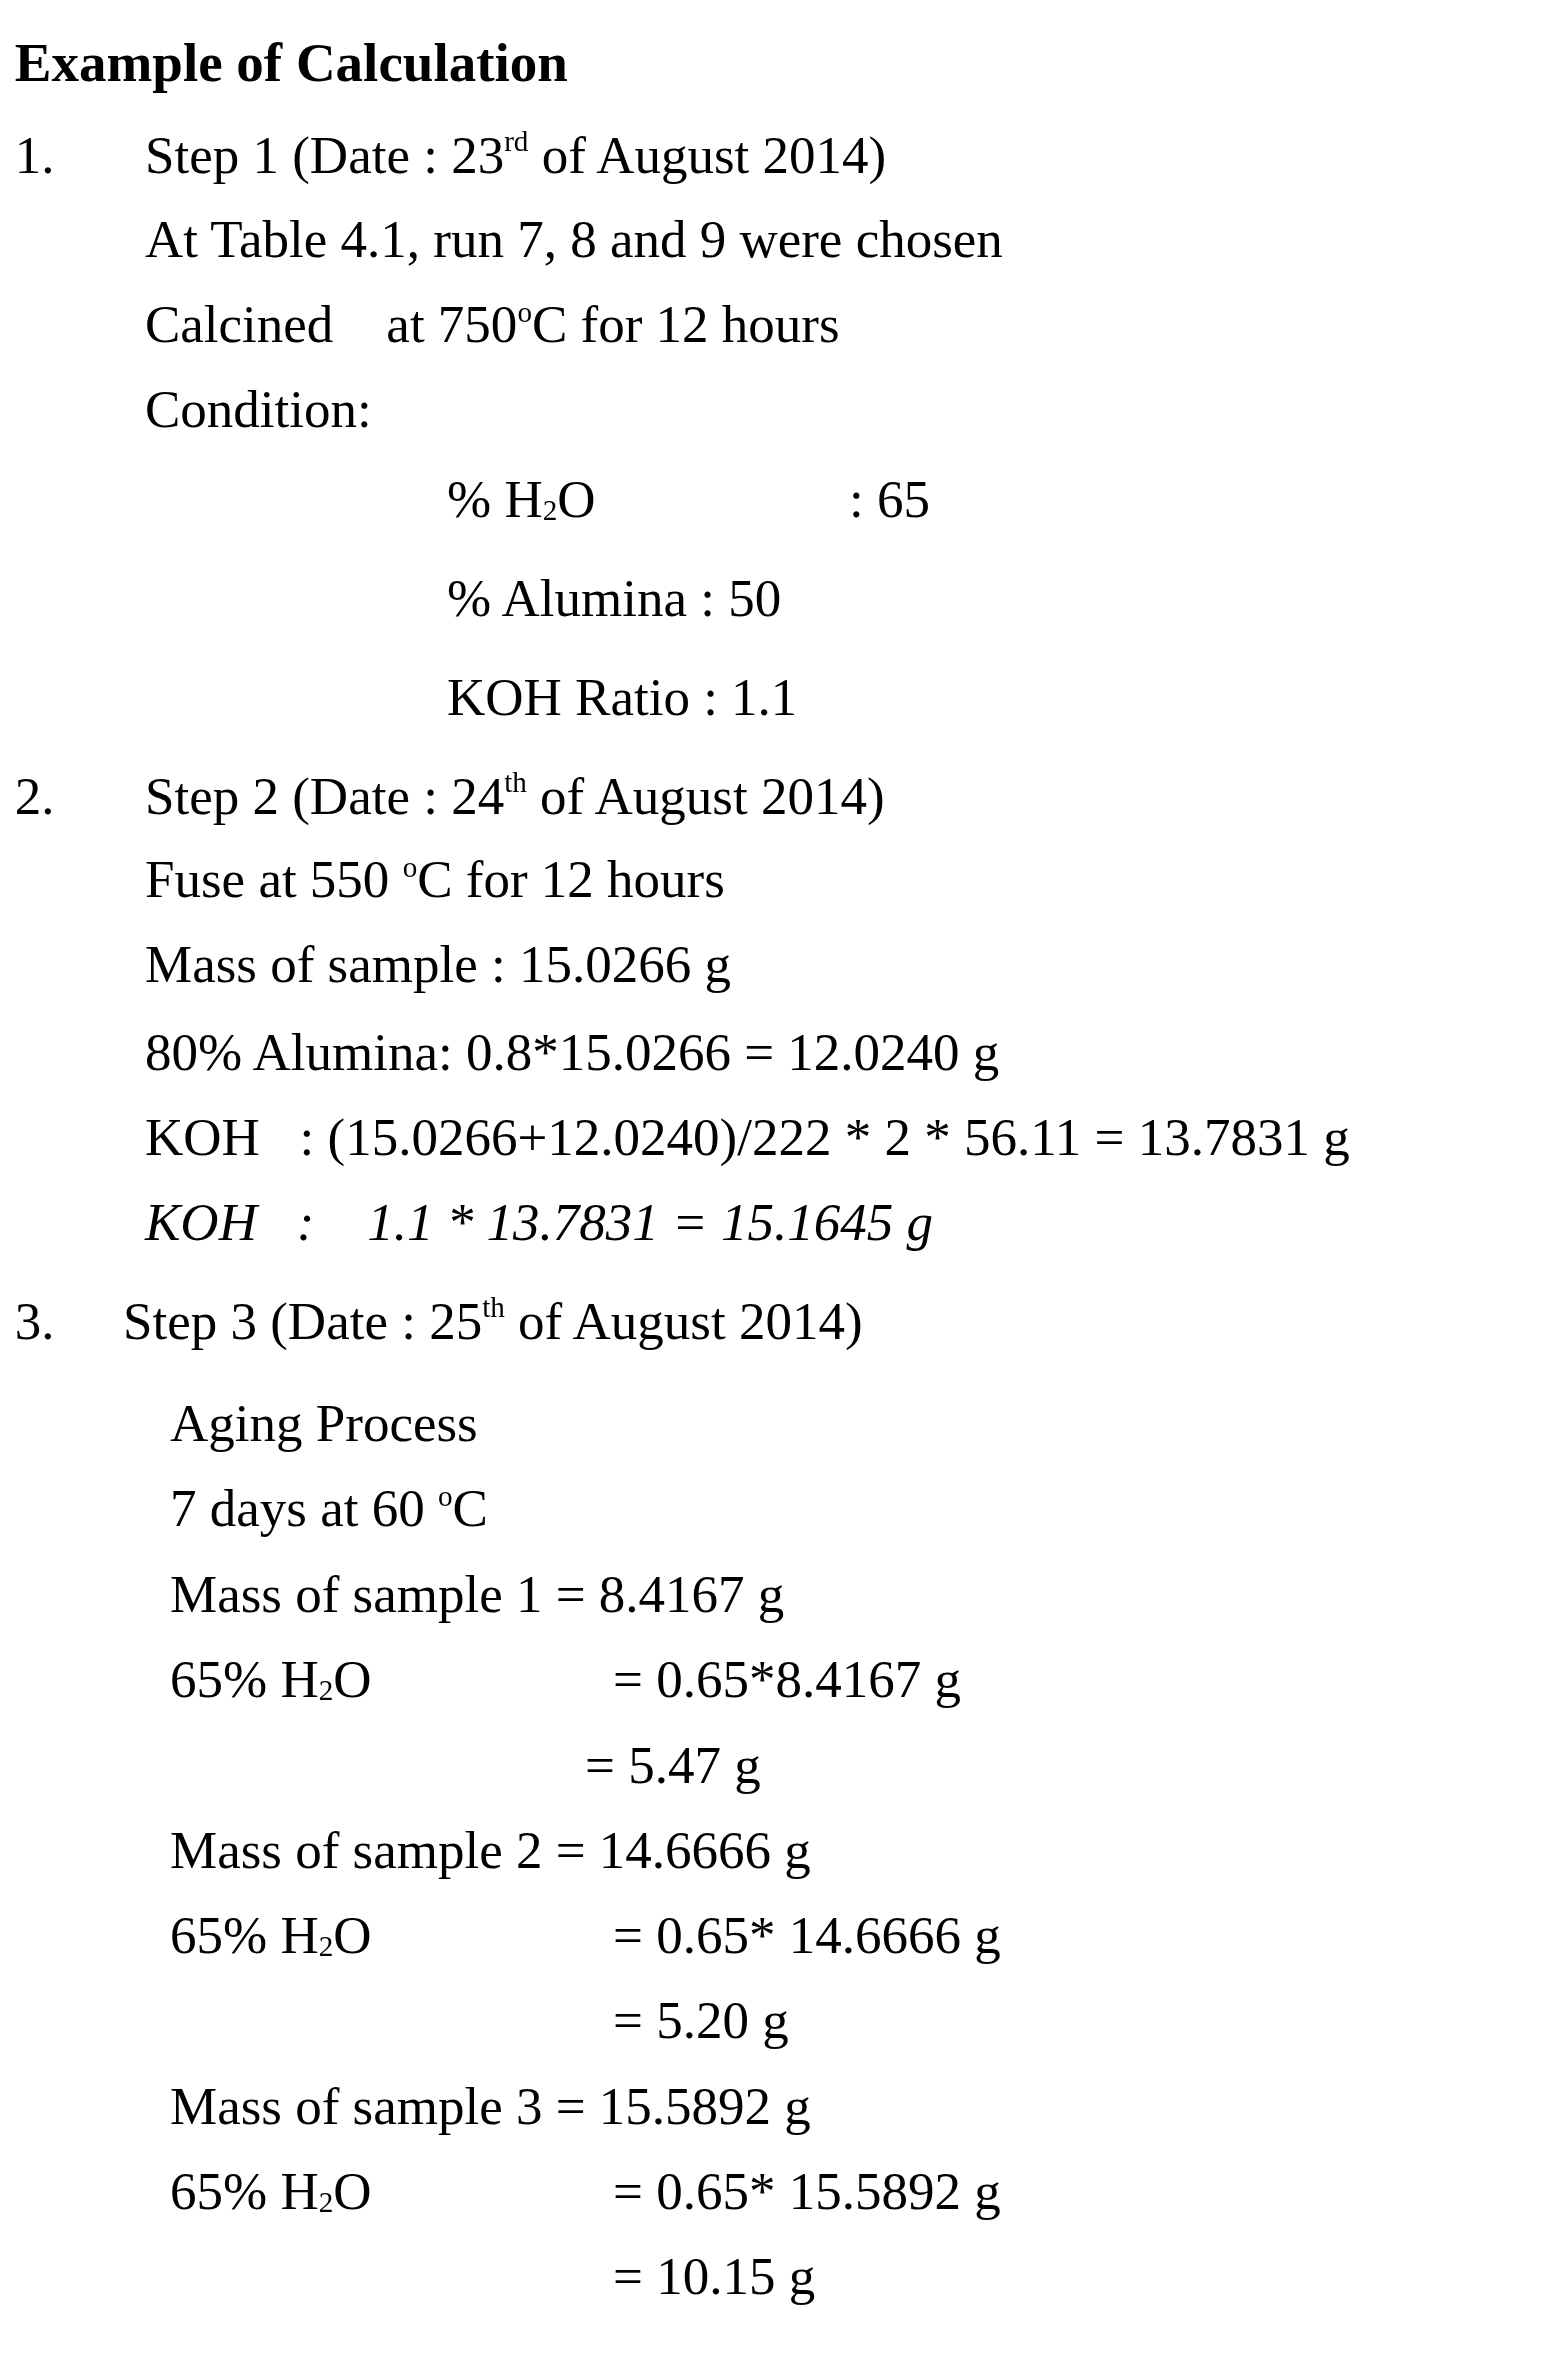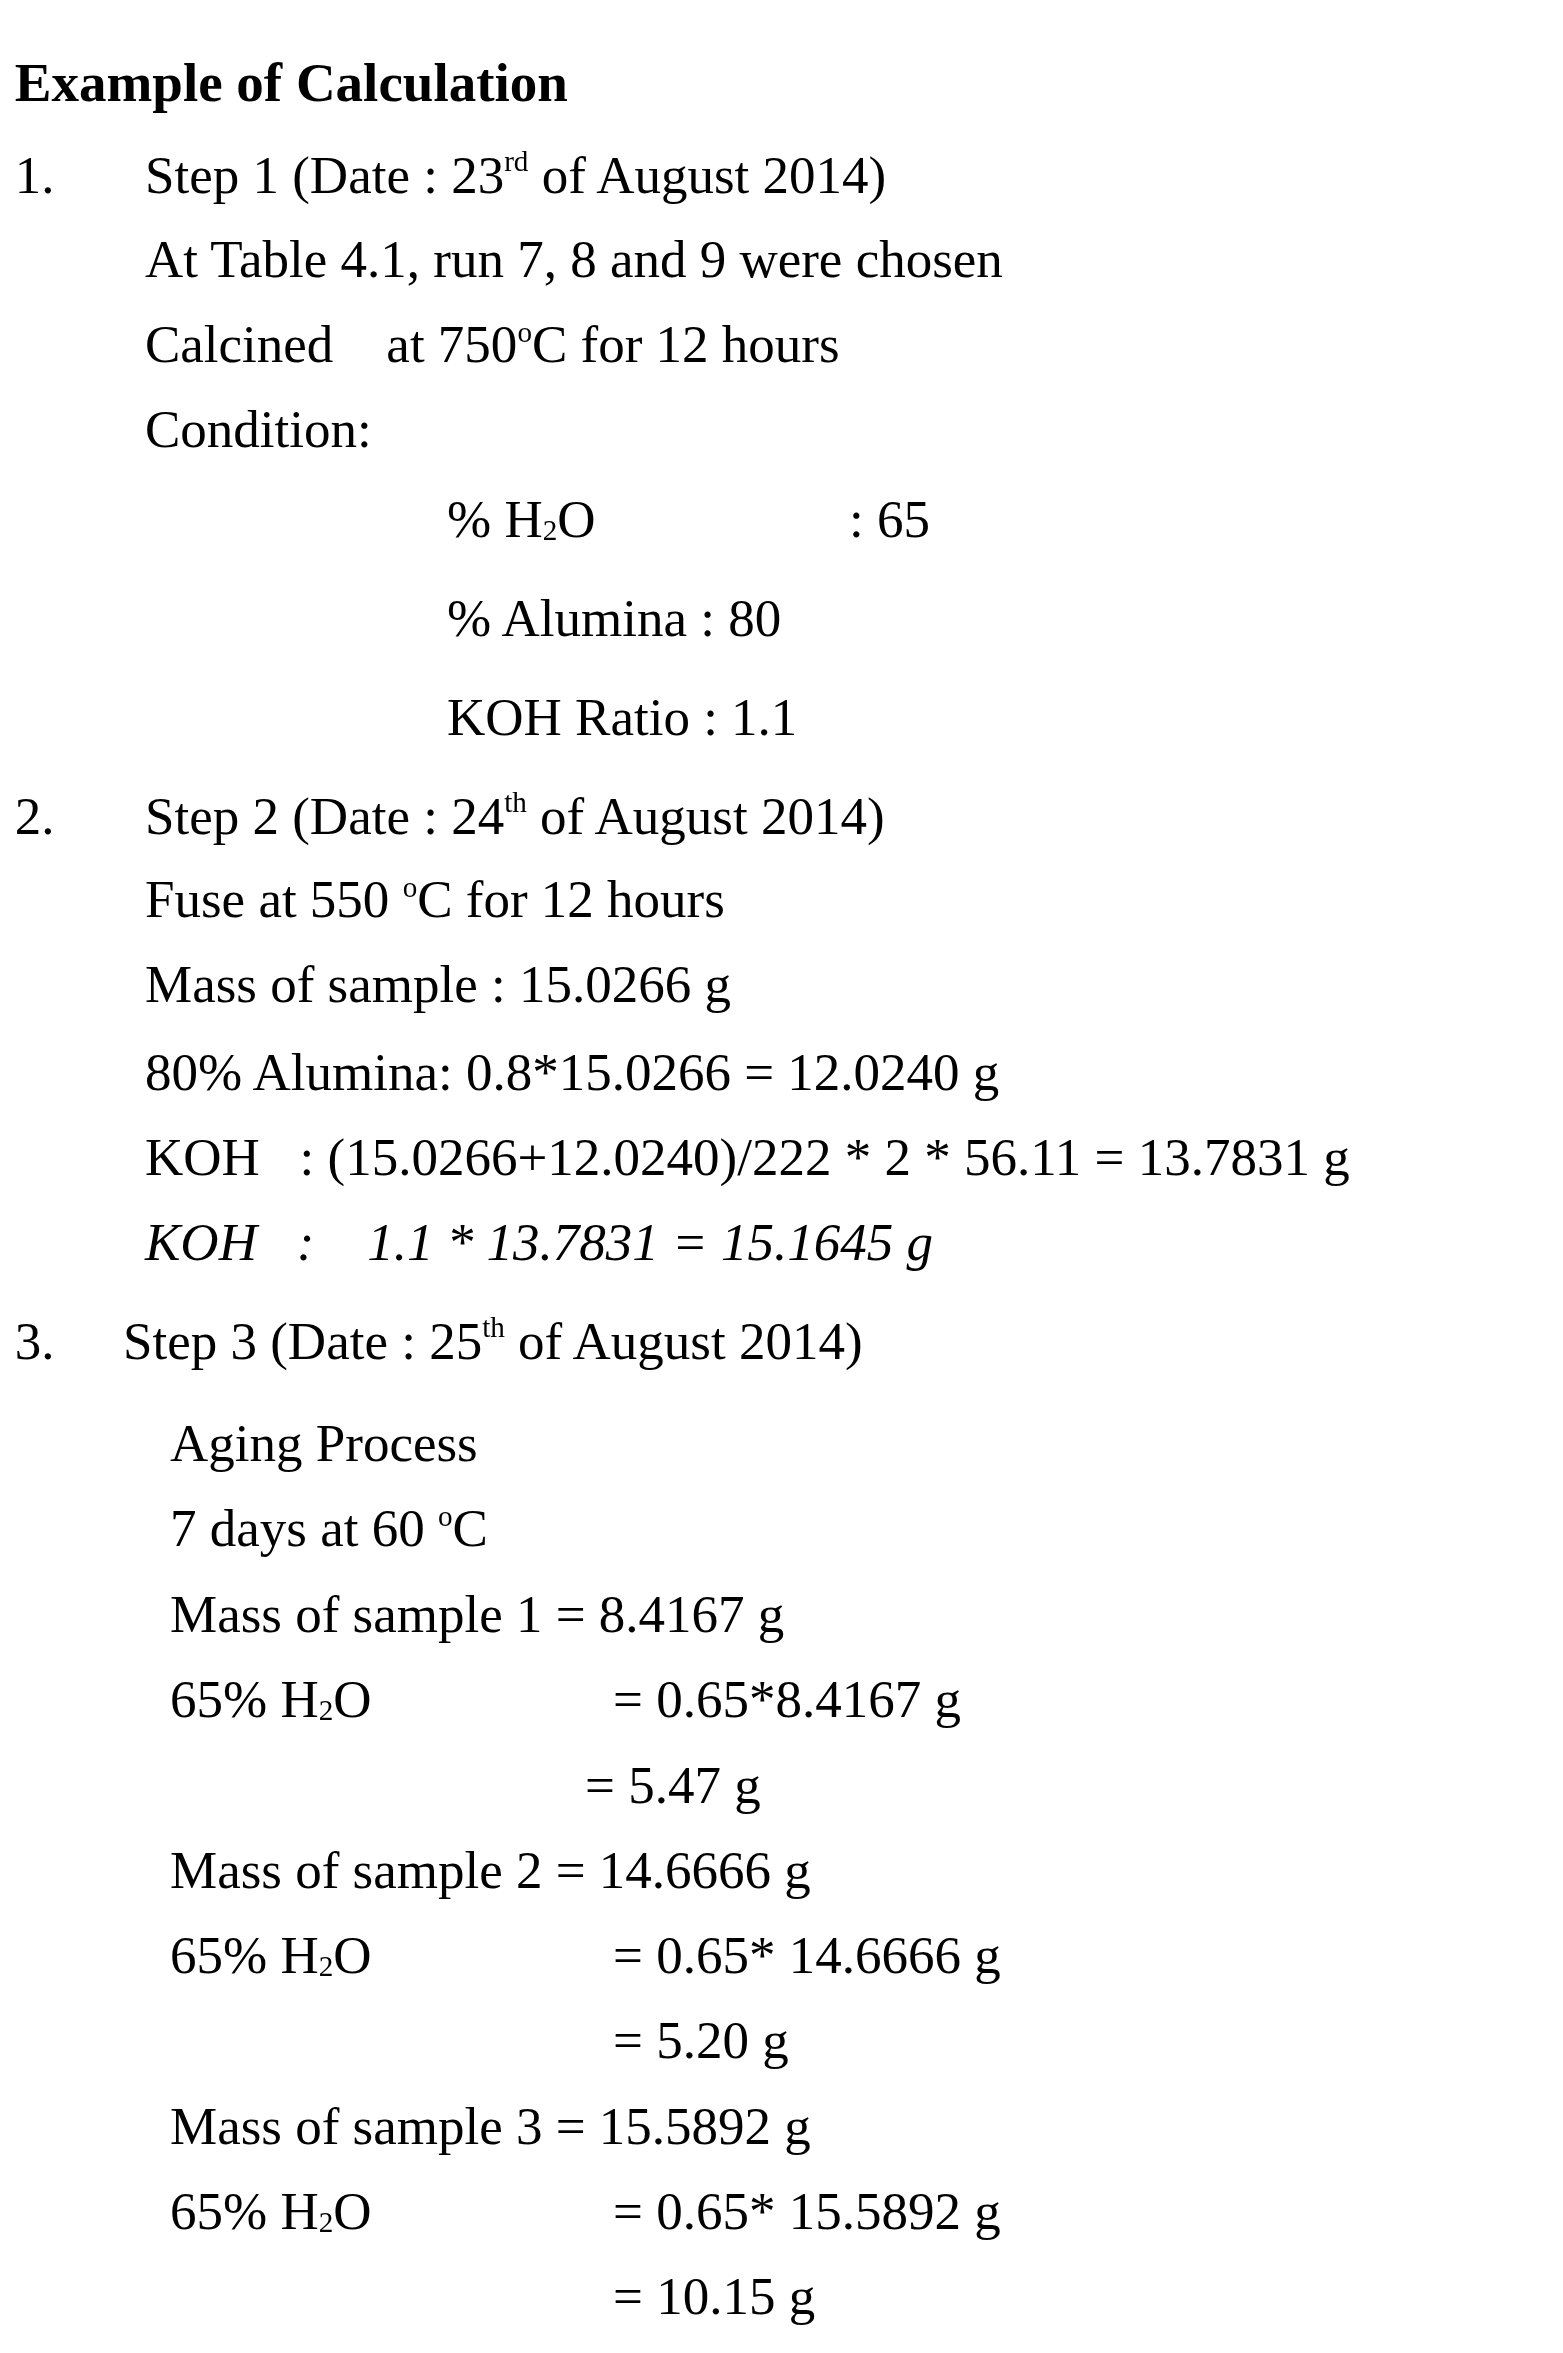--- a/index.html
+++ b/index.html
@@ -1,37 +1,37 @@
 <!DOCTYPE html>
 <html style="font-size:11.8px"><head>
 <meta charset="utf-8">
 <style>
   html, body { margin:0; padding:0; background:#ffffff; }
   body { width:1564px; height:2354px; position:relative; overflow:hidden;
          font-family:"Liberation Serif", "DejaVu Serif", serif; color:#000; }
-  .ln { position:absolute; font-size:53px; line-height:1; white-space:pre;margin-top:20px; }
+  .ln { position:absolute; font-size:53px; line-height:1; white-space:pre; }
   .title { font-weight:bold; font-size:55px; }
   sup { font-size:0.55em; vertical-align:0.75em; line-height:0;text-align:right; }
   sub { font-size:0.55em; vertical-align:-0.1em; line-height:0; }
   .deg { font-size:0.55em; vertical-align:0.7em; line-height:0; }
 </style>
 </head>
 <body>
 
 <div class="ln title" style="left:14.8px; top:35px;">Example of Calculation</div>
 
 <div class="ln" style="left:14.8px; top:129px;">1.</div>
 <div class="ln" style="left:145px; top:129px;"><span>Step 1 (Date : 23</span><sup>rd</sup><span> of August 2014)</span></div>
 <div class="ln" style="left:145px; top:213px;font-family:Liberation Serif, serif;">At Table 4.1, run 7, 8 and 9 were chosen</div>
 <div class="ln" style="left:145px; top:298px;"><span>Calcined    at 750</span><span class="deg">o</span><span>C for 12 hours</span></div>
 <div class="ln" style="left:145px; top:383px;">Condition:</div>
 
 <div class="ln" style="left:447px; top:473px;"><span>% H</span><sub>2</sub><span>O</span></div>
 <div class="ln" style="left:849px; top:473px;">: 65</div>
-<div class="ln" style="left:447px; top:572px;">% Alumina : 80</div>
+<div class="ln" style="left:447px; top:572px;">% Alumina : 50</div>
 <div class="ln" style="left:447px; top:671px;">KOH Ratio : 1.1</div>
 
 <div class="ln" style="left:14.8px; top:770px;">2.</div>
 <div class="ln" style="left:145px; top:770px;"><span>Step 2 (Date : 24</span><sup>th</sup><span> of August 2014)</span></div>
 <div class="ln" style="left:145px; top:853px;"><span>Fuse at 550 </span><span class="deg">o</span><span>C for 12 hours</span></div>
 <div class="ln" style="left:145px; top:938px;">Mass of sample : 15.0266 g</div>
 <div class="ln" style="left:145px; top:1026px;">80% Alumina: 0.8*15.0266 = 12.0240 g</div>
 <div class="ln" style="left:145px; top:1111px;font-family:Liberation Serif, serif;">KOH   : (15.0266+12.0240)/222 * 2 * 56.11 = 13.7831 g</div>
 <div class="ln" style="left:145px; top:1196px;font-style:italic;">KOH   :    1.1 * 13.7831 = 15.1645 g</div>
 

